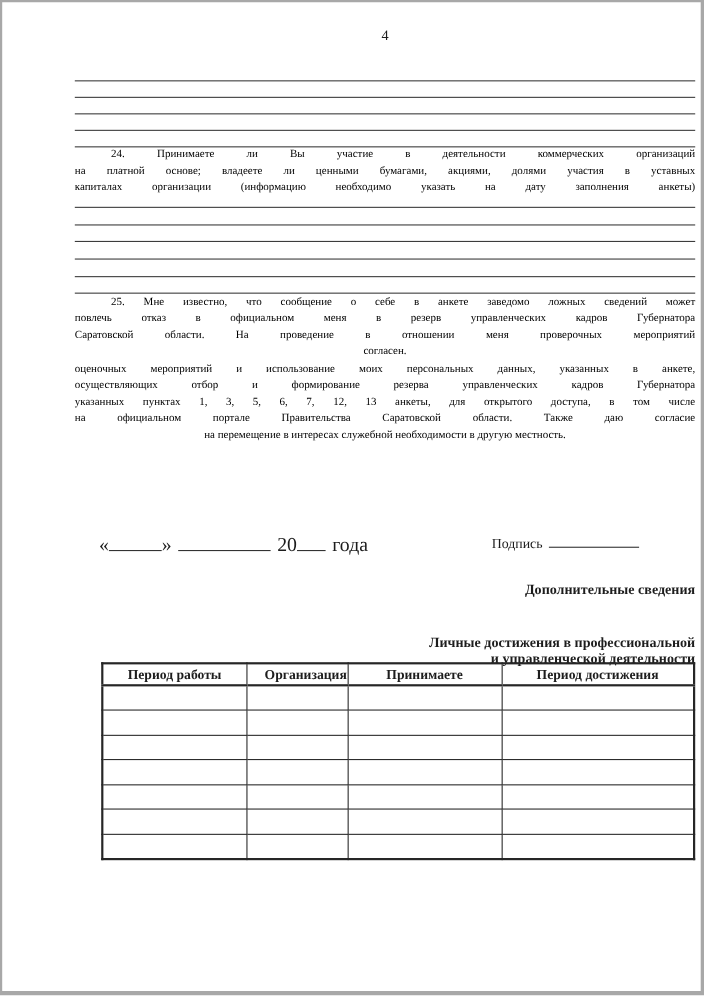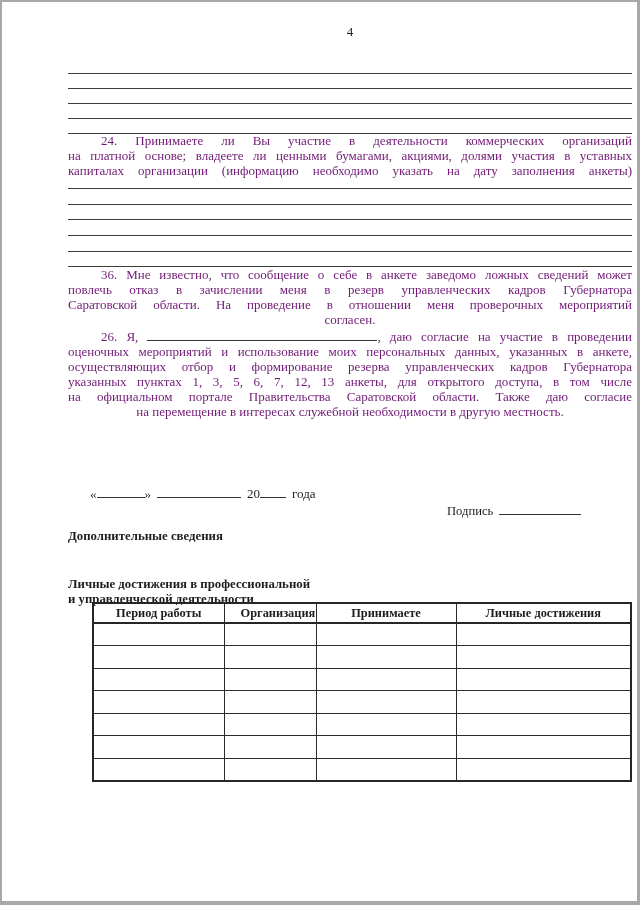--- a/index.html
+++ b/index.html
@@ -20,44 +20,44 @@
     top:22px;left:66px;width:564px;
     text-align:center;font-size:13px;
   }
   .line-group{left:66px;width:564px;}
   .lg1{top:71px;}
   .lg2{top:186px;}
   .bline{height:0;border-top:1.4px solid #3c3c3c;margin-bottom:14px;}
   .lg2 .bline{margin-bottom:14.7px;}
   .para{
     left:66px;width:564px;
-    font-size:13px;line-height:15px;
-    color:#701a75;
+    font-size:10px;line-height:15px;
+    color:#000000;
   }
   .p24{top:131px;}
   .p25{top:265px;}
   .p26{top:326px;}
   .jline{text-align:justify;text-align-last:justify;}
   .lline{text-align:center;}
   .indent{padding-left:33px;}
   .blank{
     display:inline-block;height:12px;
     border-bottom:1.2px solid #333333;
     vertical-align:baseline;
   }
   .name-blank{width:230px;}
   .w48{width:48px;}
   .w84{width:84px;}
   .w26{width:26px;}
   .w82{width:82px;}
-  .date-left{top:483px;left:88px;font-size:13px;white-space:nowrap;}
-  .sig-right{top:483px;left:445px;font-size:12.6px;white-space:nowrap;margin-top:17px;}
+  .date-left{top:483px;left:88px;font-size:18px;white-space:nowrap;}
+  .sig-right{top:483px;left:445px;font-size:12.6px;white-space:nowrap;}
   .gap{display:inline-block;width:6px;}
   .heading{
-    left:66px;width:564px;text-align:left;
+    left:66px;width:564px;text-align:right;
     font-weight:bold;font-size:12.8px;line-height:15px;
   }
   .h-add{top:527px;}
   .h-ach{top:557px;margin-top:18px;}
   table.ach{
     top:600px;left:90px;
     position:absolute;
     width:538px;
     border-collapse:collapse;
     table-layout:fixed;
@@ -101,28 +101,27 @@
   <div class="abs line-group lg2">
     <div class="bline"></div>
     <div class="bline"></div>
     <div class="bline"></div>
     <div class="bline"></div>
     <div class="bline"></div>
     <div class="bline"></div>
   </div>
 
   <div class="abs para p25">
-    <div class="jline indent">36. Мне известно, что сообщение о себе в анкете заведомо ложных сведений может</div>
-    <div class="jline">повлечь отказ в зачислении меня в резерв управленческих кадров Губернатора</div>
+    <div class="jline indent">25. Мне известно, что сообщение о себе в анкете заведомо ложных сведений может</div>
+    <div class="jline">повлечь отказ в официальном меня в резерв управленческих кадров Губернатора</div>
     <div class="jline">Саратовской области. На проведение в отношении меня проверочных мероприятий</div>
     <div class="lline">согласен.</div>
   </div>
 
   <div class="abs para p26">
-    <div class="jline indent"><span>26. Я,</span> <span class="blank name-blank"></span><span>, даю согласие на участие в проведении</span></div>
     <div class="jline">оценочных мероприятий и использование моих персональных данных, указанных в анкете,</div>
     <div class="jline">осуществляющих отбор и формирование резерва управленческих кадров Губернатора</div>
     <div class="jline">указанных пунктах 1, 3, 5, 6, 7, 12, 13 анкеты, для открытого доступа, в том числе</div>
     <div class="jline">на официальном портале Правительства Саратовской области. Также даю согласие</div>
     <div class="lline">на перемещение в интересах служебной необходимости в другую местность.</div>
   </div>
 
   <div class="abs date-left"><span>«</span><span class="blank w48"></span><span>»</span><span class="gap"></span><span class="blank w84"></span><span class="gap"></span><span>20</span><span class="blank w26"></span><span class="gap"></span><span>года</span></div>
 
   <div class="abs sig-right"><span>Подпись</span><span class="gap"></span><span class="blank w82"></span></div>
@@ -139,21 +138,21 @@
       <col class="c1">
         <col class="c2">
         <col class="c3">
         <col class="c4">
     </colgroup>
     <thead>
       <tr>
         <th>Период работы</th>
         <th>Организация</th>
         <th>Принимаете</th>
-        <th>Личные достижения</th>
+        <th>Период достижения</th>
       </tr>
     </thead>
     <tbody>
       <tr>
           <td></td>
           <td></td>
           <td></td>
           <td></td>
         </tr>
       <tr>

